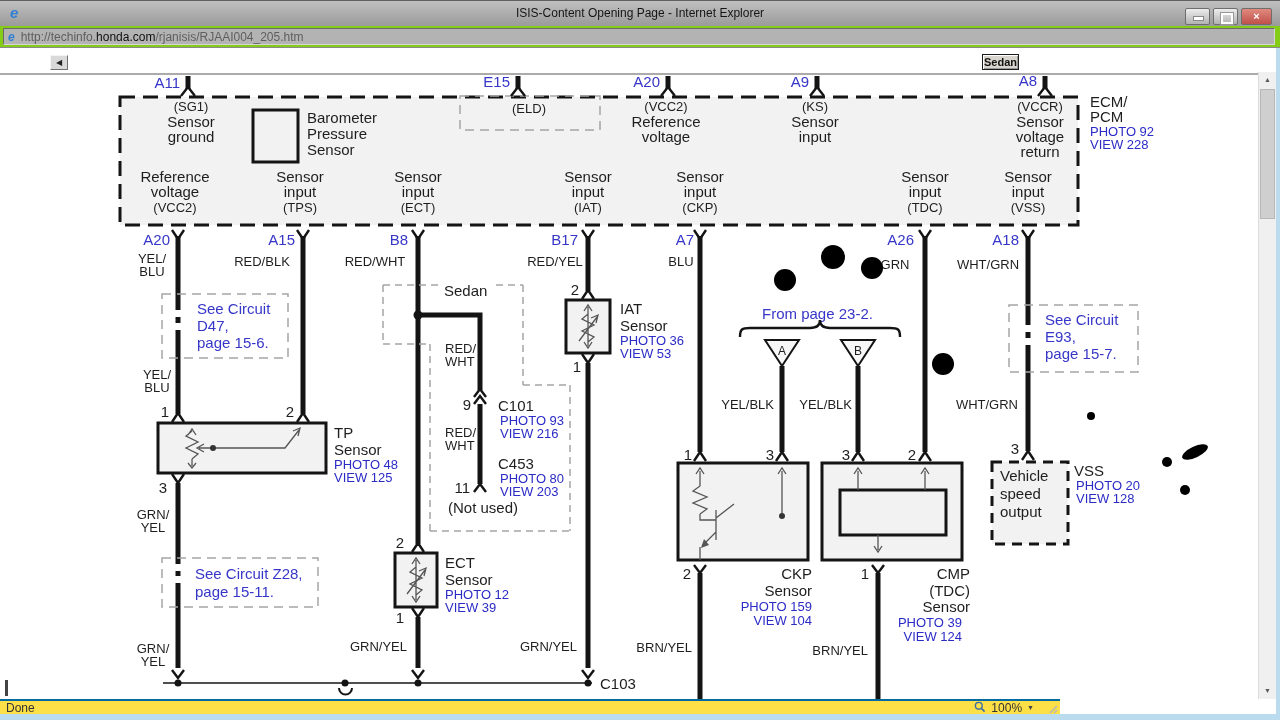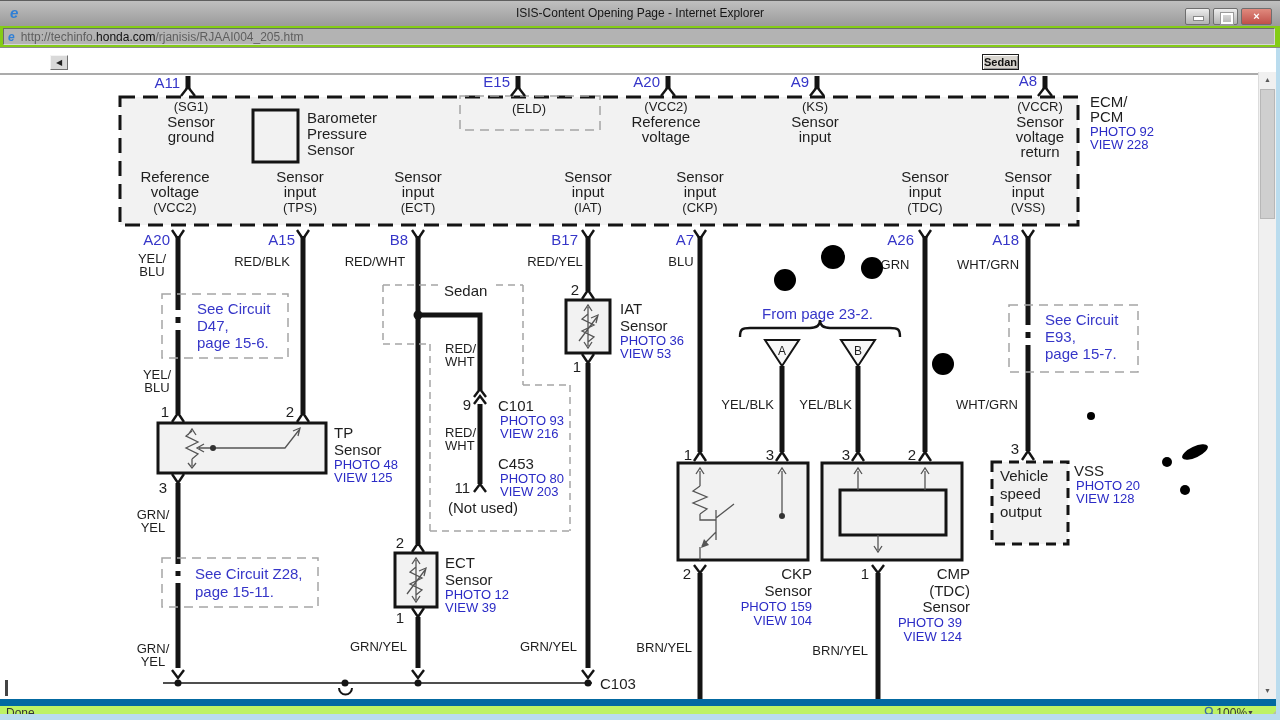--- a/index.html
+++ b/index.html
@@ -50,24 +50,24 @@
   .tri{fill:#f7f7f7;stroke:#141414;stroke-width:2;}
   .blob{fill:#000;}
   
   .scrollbar{position:absolute;left:1258px;top:72px;width:18px;height:627px;background:#f0f0f0;
     border-left:1px solid #dcdcdc;box-sizing:border-box;}
   .sb-up,.sb-down{position:absolute;left:0;width:17px;height:16px;text-align:center;
     font-size:7px;color:#5a5a5a;line-height:16px;}
   .sb-up{top:0;} .sb-down{bottom:0;}
   .sb-thumb{position:absolute;left:1px;top:17px;width:15px;height:130px;background:#cfcfcf;border:1px solid #b7b7b7;box-sizing:border-box;}
   
-  .statusbar{position:absolute;left:0;top:699px;width:1280px;height:15px;background:#bef264;
-    border-top:7px solid #0369a1;box-sizing:border-box;font-size:12px;color:#333;}
+  .statusbar{position:absolute;left:0;top:699px;width:1060px;height:15px;background:#fde047;
+    border-top:2px solid #0369a1;box-sizing:border-box;font-size:12px;color:#333;}
   .status{position:absolute;left:6px;top:0;line-height:14px;}
-  .zoomctl{position:absolute;right:26px;top:0;height:14px;display:flex;align-items:center;line-height:14px;}
+  .zoomctl{position:absolute;right:26px;top:0;height:14px;display:flex;align-items:center;gap:5px;line-height:14px;}
   .dd{font-size:7px;color:#444;}
   .grip{position:absolute;right:2px;top:2px;}
   .frame-bottom{position:absolute;left:0;top:714px;width:1280px;height:6px;background:#badcee;}
   .frame-right{position:absolute;left:1276px;top:48px;width:4px;height:666px;background:#badcee;}
 </style>
 </head>
 <body>
 
 <div class="win">
 

